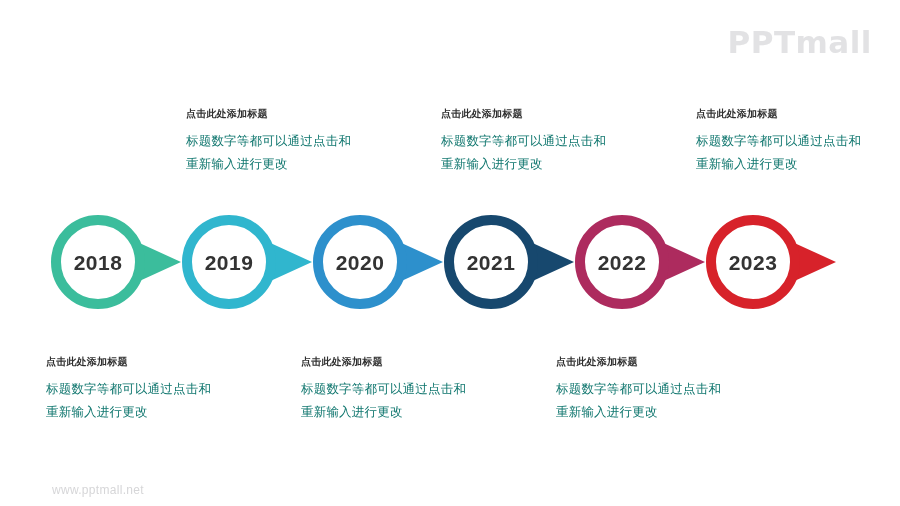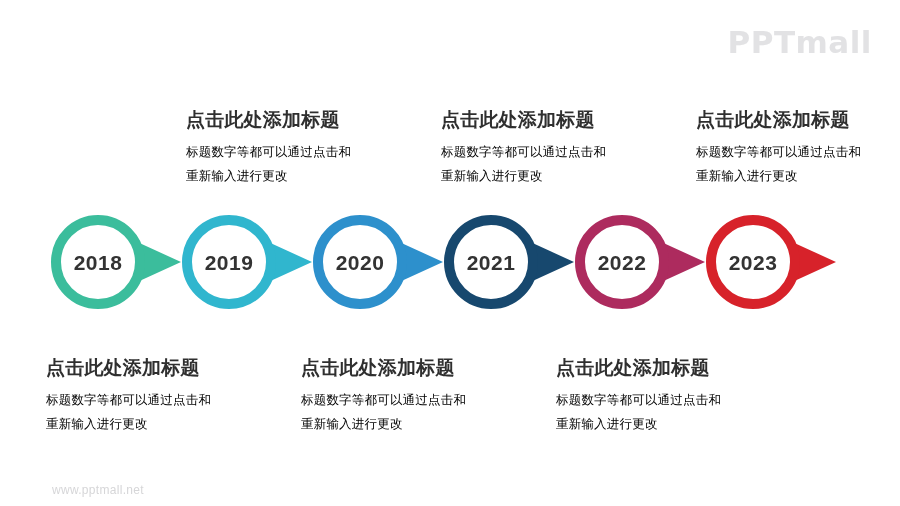--- a/index.html
+++ b/index.html
@@ -46,30 +46,30 @@
     letter-spacing: 0.3px;
     margin-top: 11px;
   }
 
   
   .text-block {
     position: absolute;
     width: 215px;
   }
   .tb-title {
-    font-size: 19px;
+    font-size: 10px;
     font-weight: bold;
     color: #2f2f2f;
     line-height: 1.25;
     margin: 0 0 9px 0;
     letter-spacing: 0.2px;
   }
   .tb-line {
     font-size: 12.5px;
-    color: #000000;
+    color: #0f766e;
     line-height: 1.9;
     margin: 0;
     letter-spacing: 0.2px;
   }
 
   
   .tb-top-1 { left: 186px; top: 108px; }
   .tb-top-2 { left: 441px; top: 108px; }
   .tb-top-3 { left: 696px; top: 108px; }
 

